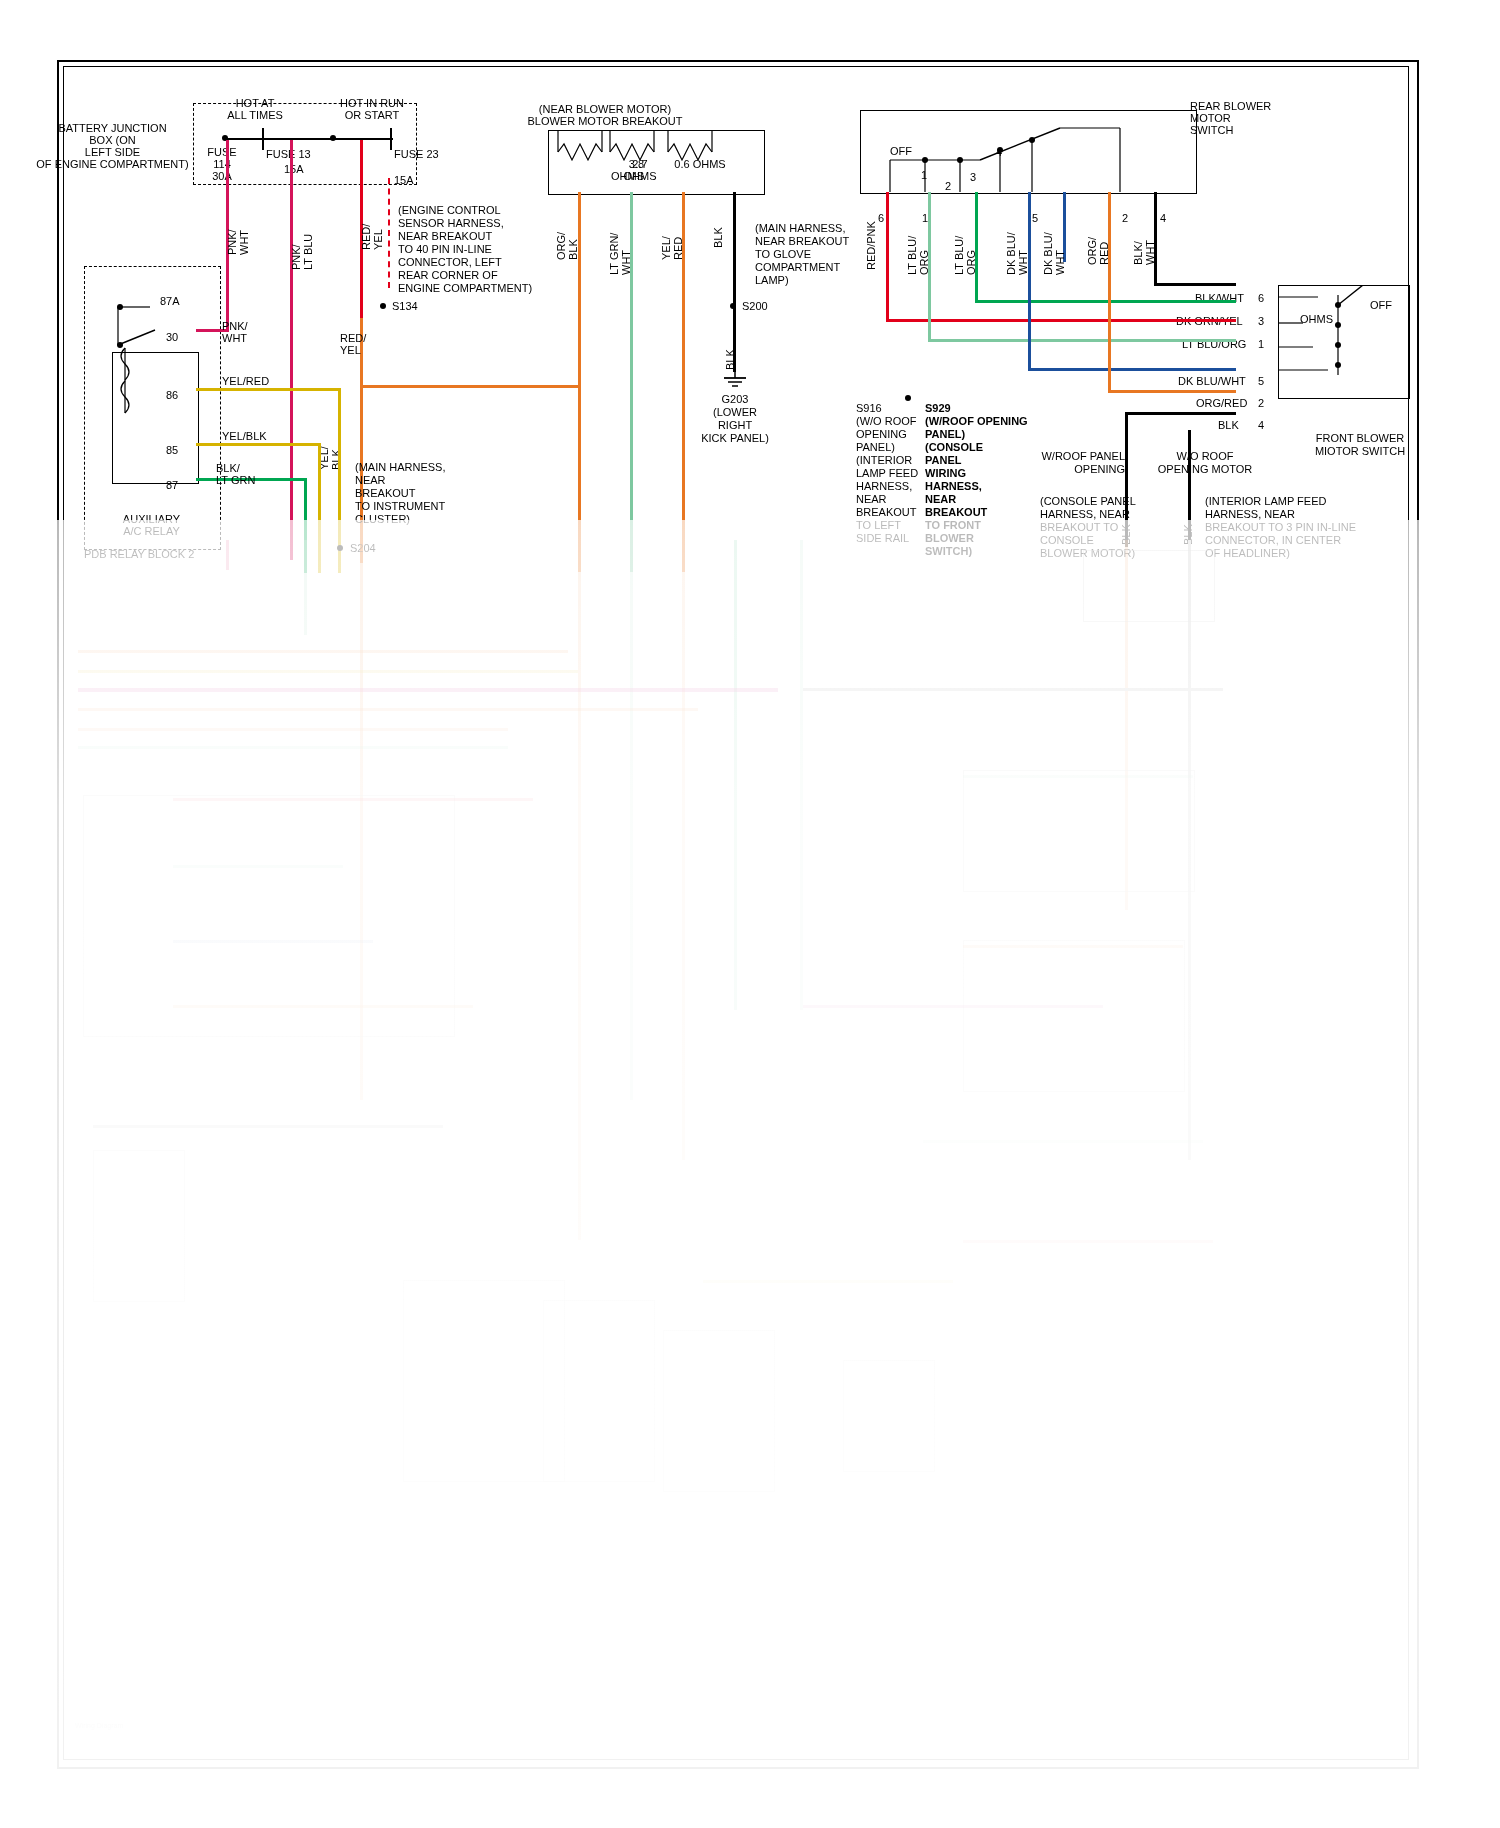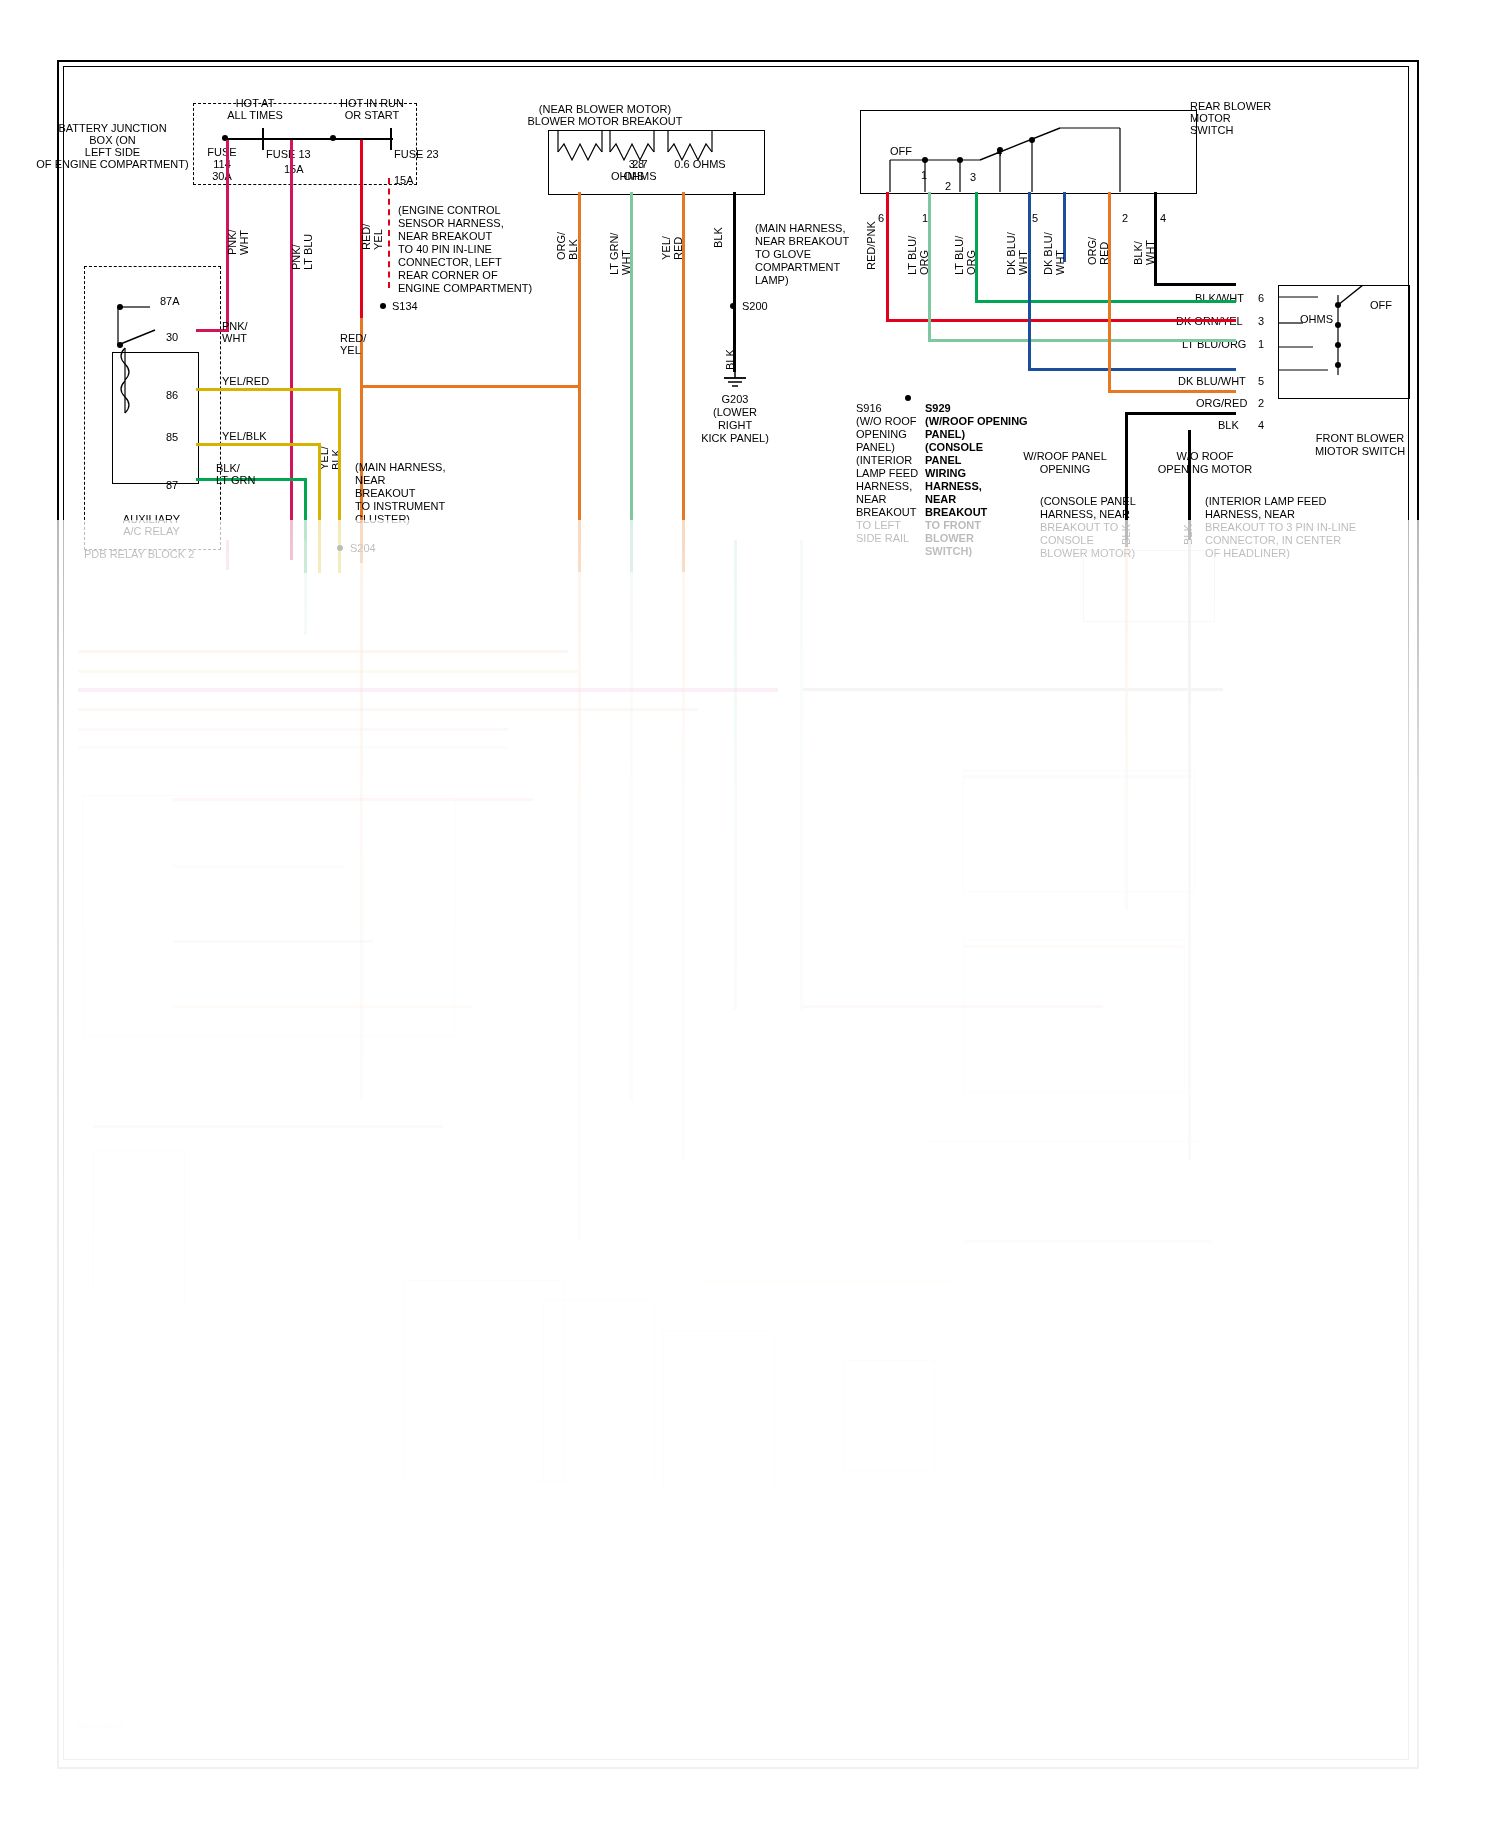--- a/index.html
+++ b/index.html
@@ -139,21 +139,21 @@
     <line x1="18" y1="60" x2="55" y2="45" stroke="#000" stroke-width="1.4"></line>
     <circle cx="20" cy="22" r="3" fill="#000"></circle>
     <circle cx="20" cy="60" r="3" fill="#000"></circle>
     <path d="M25,95 q8,-8 0,-16 q-8,-8 0,-16" fill="none" stroke="#000" stroke-width="1.2"></path>
     <path d="M25,128 q8,-8 0,-16 q-8,-8 0,-16" fill="none" stroke="#000" stroke-width="1.2"></path>
     <line x1="25" y1="63" x2="25" y2="128" stroke="#000" stroke-width="1.2"></line>
   </svg>
   <div class="lbl" style="left:160px;top:295px;">87A</div>
   <div class="lbl" style="left:166px;top:331px;">30</div>
   <div class="lbl" style="left:166px;top:389px;">86</div>
-  <div class="lbl" style="left:166px;top:431px;">85</div>
+  <div class="lbl" style="left:166px;top:444px;">85</div>
   <div class="lbl" style="left:166px;top:479px;">87</div>
   <div class="lbl c" style="left:84px;top:513px;width:135px;">AUXILIARY
 A/C RELAY</div>
   <div class="lbl" style="left:84px;top:548px;">PDB RELAY BLOCK 2</div>
 
   <div class="wire" style="left:226px;top:140px;width:3px;height:190px;background:#d4145a;"></div>
   <div class="wire" style="left:196px;top:329px;width:33px;height:3px;background:#d4145a;"></div>
   <div class="wire" style="left:290px;top:140px;width:3px;height:420px;background:#d4145a;"></div>
   <div class="wire" style="left:360px;top:140px;width:3px;height:180px;background:#e2001a;"></div>
   <div class="wire" style="left:360px;top:318px;width:3px;height:245px;background:#e87722;"></div>
@@ -291,21 +291,21 @@
 (CONSOLE
 PANEL
 WIRING
 HARNESS,
 NEAR
 BREAKOUT
 TO FRONT
 BLOWER
 SWITCH)</div>
 
-  <div class="lbl c" style="left:1005px;top:450px;width:120px;line-height:13px;">W/ROOF PANEL
+  <div class="lbl c" style="left:1005px;top:450px;width:120px;line-height:13px;text-align:right;">W/ROOF PANEL
 OPENING</div>
   <div class="lbl c" style="left:1140px;top:450px;width:130px;line-height:13px;">W/O ROOF
 OPENING MOTOR</div>
   <div class="lbl" style="left:1040px;top:495px;line-height:13px;">(CONSOLE PANEL
 HARNESS, NEAR
 BREAKOUT TO
 CONSOLE
 BLOWER MOTOR)</div>
   <div class="lbl" style="left:1205px;top:495px;line-height:13px;">(INTERIOR LAMP FEED
 HARNESS, NEAR

